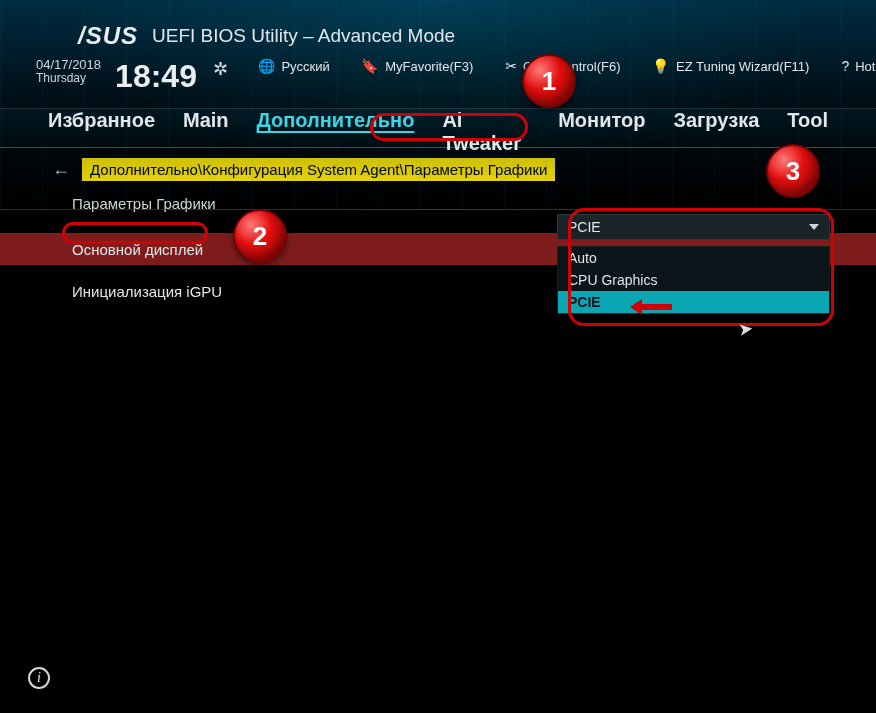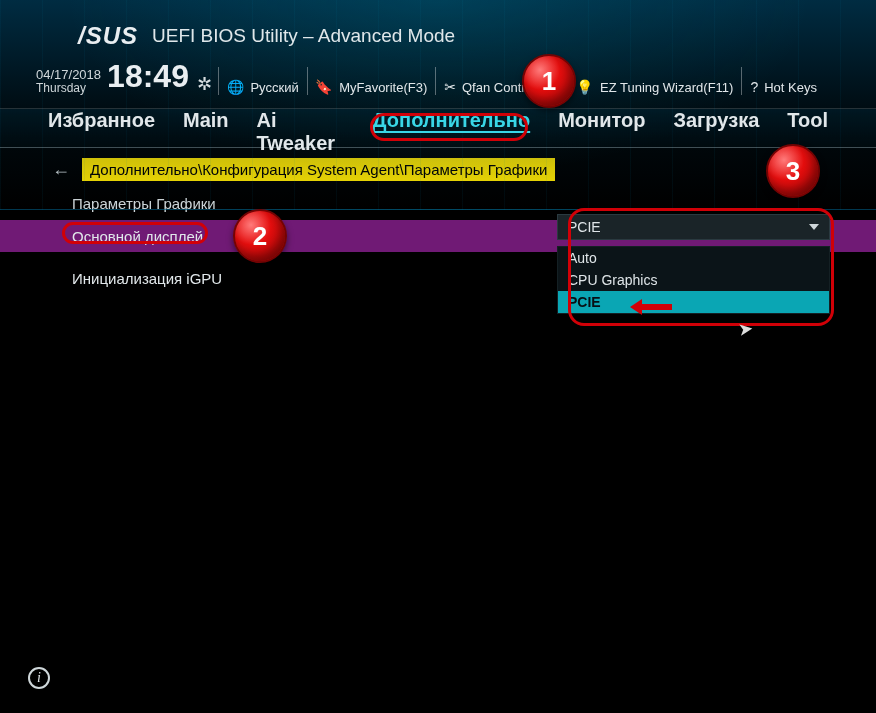--- a/index.html
+++ b/index.html
@@ -13,21 +13,21 @@
     repeating-linear-gradient(90deg, rgba(0,120,160,0.08) 0 1px, transparent 1px 42px),
     linear-gradient(180deg, rgba(0,80,120,0.55) 0%, rgba(0,30,45,0.35) 55%, rgba(0,0,0,0) 100%);
   border-bottom: 1px solid rgba(0,200,255,0.08);
 }
 
 .header { position: relative; padding: 22px 36px 0 36px; height: 108px; }
 .brand-row { display: flex; align-items: center; gap: 14px; color: #eaf1f4; }
 .asus-logo { font-family: "Arial Black", Arial, sans-serif; font-style: italic; font-weight: 900; font-size: 24px; letter-spacing: 1px; color: #e9eef1; margin-left: 42px; }
 .title { font-size: 19px; color: #dfe7ea; }
 
-.info-row { margin-top: 8px; display: flex; align-items: flex-end; gap: 2px; color: #cfd7da; }
+.info-row { margin-top: 8px; display: flex; align-items: flex-start; gap: 10px; color: #cfd7da; }
 .date-block { text-align: left; line-height: 1.1; }
 .date { font-size: 13px; }
 .day { font-size: 12px; }
 .time { font-size: 32px; font-weight: 700; color: #e9eef1; padding: 0 6px 0 4px; }
 .gear { font-size: 18px; color: #d7dee1; margin-right: 4px; }
 .vsep { width: 1px; height: 28px; background: rgba(255,255,255,0.35); }
 
 .hlink { display: inline-flex; align-items: center; gap: 6px; font-size: 13px; color: #e0e6e9; padding: 0 6px; white-space: nowrap; }
 .hlink .ico { font-size: 14px; }
 
@@ -37,21 +37,21 @@
 .nav-item { color: #e1e7ea; font-size: 20px; font-weight: 600; cursor: pointer; }
 .nav-item.active { color: #39d6e6; text-decoration: underline; text-underline-offset: 4px; }
 
 .breadcrumb-row { display: flex; align-items: center; gap: 12px; padding: 10px 40px 6px 52px; }
 .back-arrow { color: #cfd7da; font-size: 18px; cursor: pointer; }
 .breadcrumb { background: #ffe600; color: #000; padding: 3px 8px; font-size: 15px; }
 
 .section-label { color: #cfd7da; font-size: 15px; padding: 8px 40px 8px 72px; }
 
 .setting-row { display: grid; grid-template-columns: 1fr 280px; align-items: center; height: 32px; padding: 0 40px 0 72px; color: #e1e7ea; }
-.setting-row.active { background: #701a75; }
+.setting-row.active { background: #7f1d1d; margin-top: 13px; }
 .setting-name { font-size: 15px; }
 
 .dropdown-wrap { position: absolute; right: 46px; top: 214px; width: 273px; }
 .dd-select { display:flex; align-items:center; justify-content:space-between; background:#1a2428; border:1px solid #2a3a40; padding:4px 10px; color:#dfe5e8; font-size:14px; height:26px; }
 .dd-caret { border-left:5px solid transparent; border-right:5px solid transparent; border-top:6px solid #cfd7da; }
 .dd-list { margin-top:6px; border:1px solid #142024; background:#0b1418; }
 .dd-item { padding:8px 10px; color:#dfe5e8; font-size:14px; height:22px; display:flex; align-items:center; }
 .dd-item.sel { background:#0aa6b4; color:#071015; font-weight:600; }
 
 .annot-oval { position:absolute; border:3px solid #d10007; border-radius:999px; pointer-events:none; }
@@ -125,22 +125,22 @@
     <span class="hlink">
       <span class="ico">?</span>
       <span>Hot Keys</span>
     </span>
   </div>
 </div>
 
 <div class="nav">
   <span class="nav-item">Избранное</span>
   <span class="nav-item">Main</span>
+  <span class="nav-item active">Дополнительно</span>
   <span class="nav-item">Ai Tweaker</span>
-  <span class="nav-item active">Дополнительно</span>
   <span class="nav-item">Монитор</span>
   <span class="nav-item">Загрузка</span>
   <span class="nav-item">Tool</span>
 </div>
 
 <div class="breadcrumb-row">
   <span class="back-arrow">←</span>
   <span class="breadcrumb">Дополнительно\Конфигурация System Agent\Параметры Графики</span>
 </div>
 

